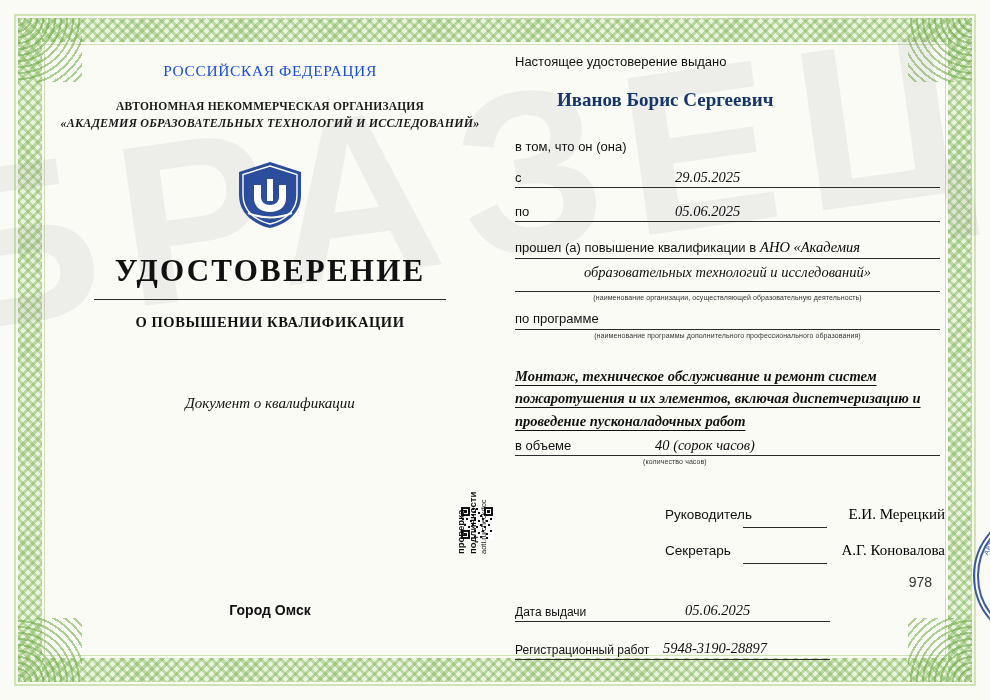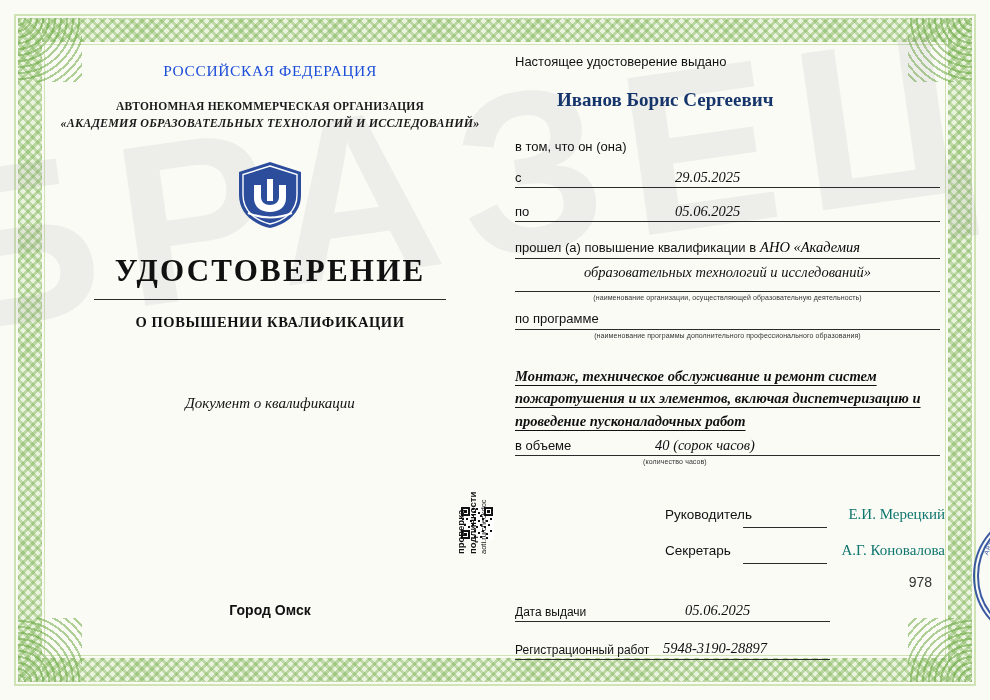--- a/index.html
+++ b/index.html
@@ -282,21 +282,21 @@
     font-size: 13.5px;
     color: #111;
   }
   .sign-row .role { position: absolute; left: 0; top: 3px; }
   .sign-row .nm {
     position: absolute;
     right: 0;
     top: 2px;
     font-family: "Liberation Serif", serif;
     font-size: 15px;
-    color: #0f766e;
+    color: #000000;
   }
   .sign-row .sline {
     position: absolute;
     left: 78px;
     right: 118px;
     bottom: 4px;
     border-bottom: 1px solid #2b2b2b;
   }
   .code978 {
     position: absolute;

